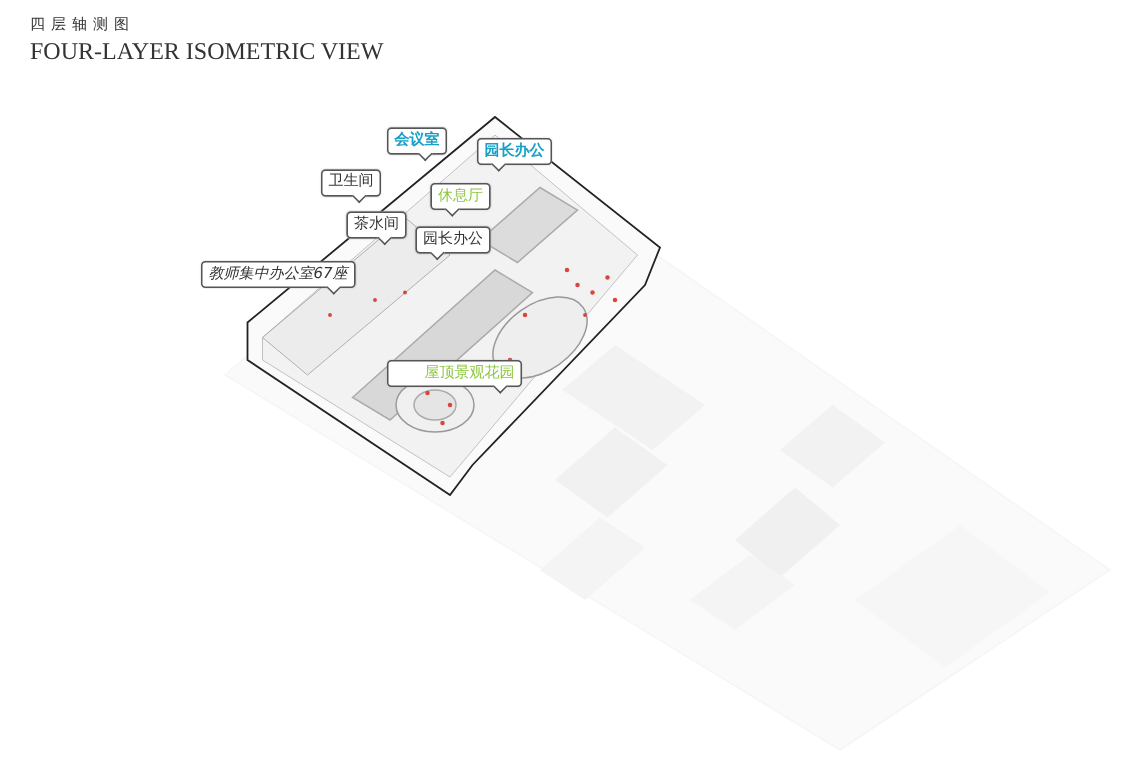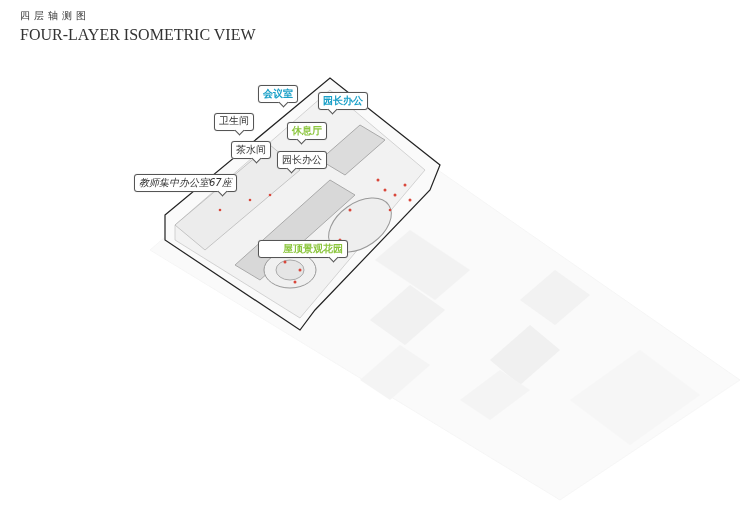--- a/index.html
+++ b/index.html
@@ -2,21 +2,21 @@
 <html><head>
 <meta charset="utf-8">
 <style>
   html,body{margin:0;padding:0;background:#fff;}
   body{width:750px;height:513px;position:relative;overflow:hidden;font-family:"DejaVu Sans",sans-serif;}
   .title-cn{position:absolute;left:20px;top:9px;font-size:10px;letter-spacing:4px;color:#333;}
   .title-en{position:absolute;left:20px;top:26px;font-size:16px;color:#333;font-family:Liberation Serif, serif;text-align:center;}
   svg.stage{position:absolute;left:0;top:0;}
   .callout{position:absolute;background:#fff;border:1px solid #555;border-radius:3px;font-size:10px;padding:1px 4px;line-height:14px;white-space:nowrap;color:#333;box-shadow:0 0 1px #aaa;}
   .callout.blue{color:#1aa0c8;font-weight:bold;}
-  .callout.green{color:#8cc63e;font-weight:bold;}
+  .callout.green{color:#8cc63e;font-weight:normal;}
   .callout::after{content:"";position:absolute;width:6px;height:6px;background:#fff;border-right:1px solid #555;border-bottom:1px solid #555;bottom:-4px;transform:rotate(45deg);}
   .callout.tail-r::after{right:10px;}
   .callout.tail-l::after{left:10px;}
 </style>
 </head>
 <body>
 
 <div class="title-cn">四层轴测图</div>
 <div class="title-en">FOUR-LAYER ISOMETRIC VIEW</div>
 

